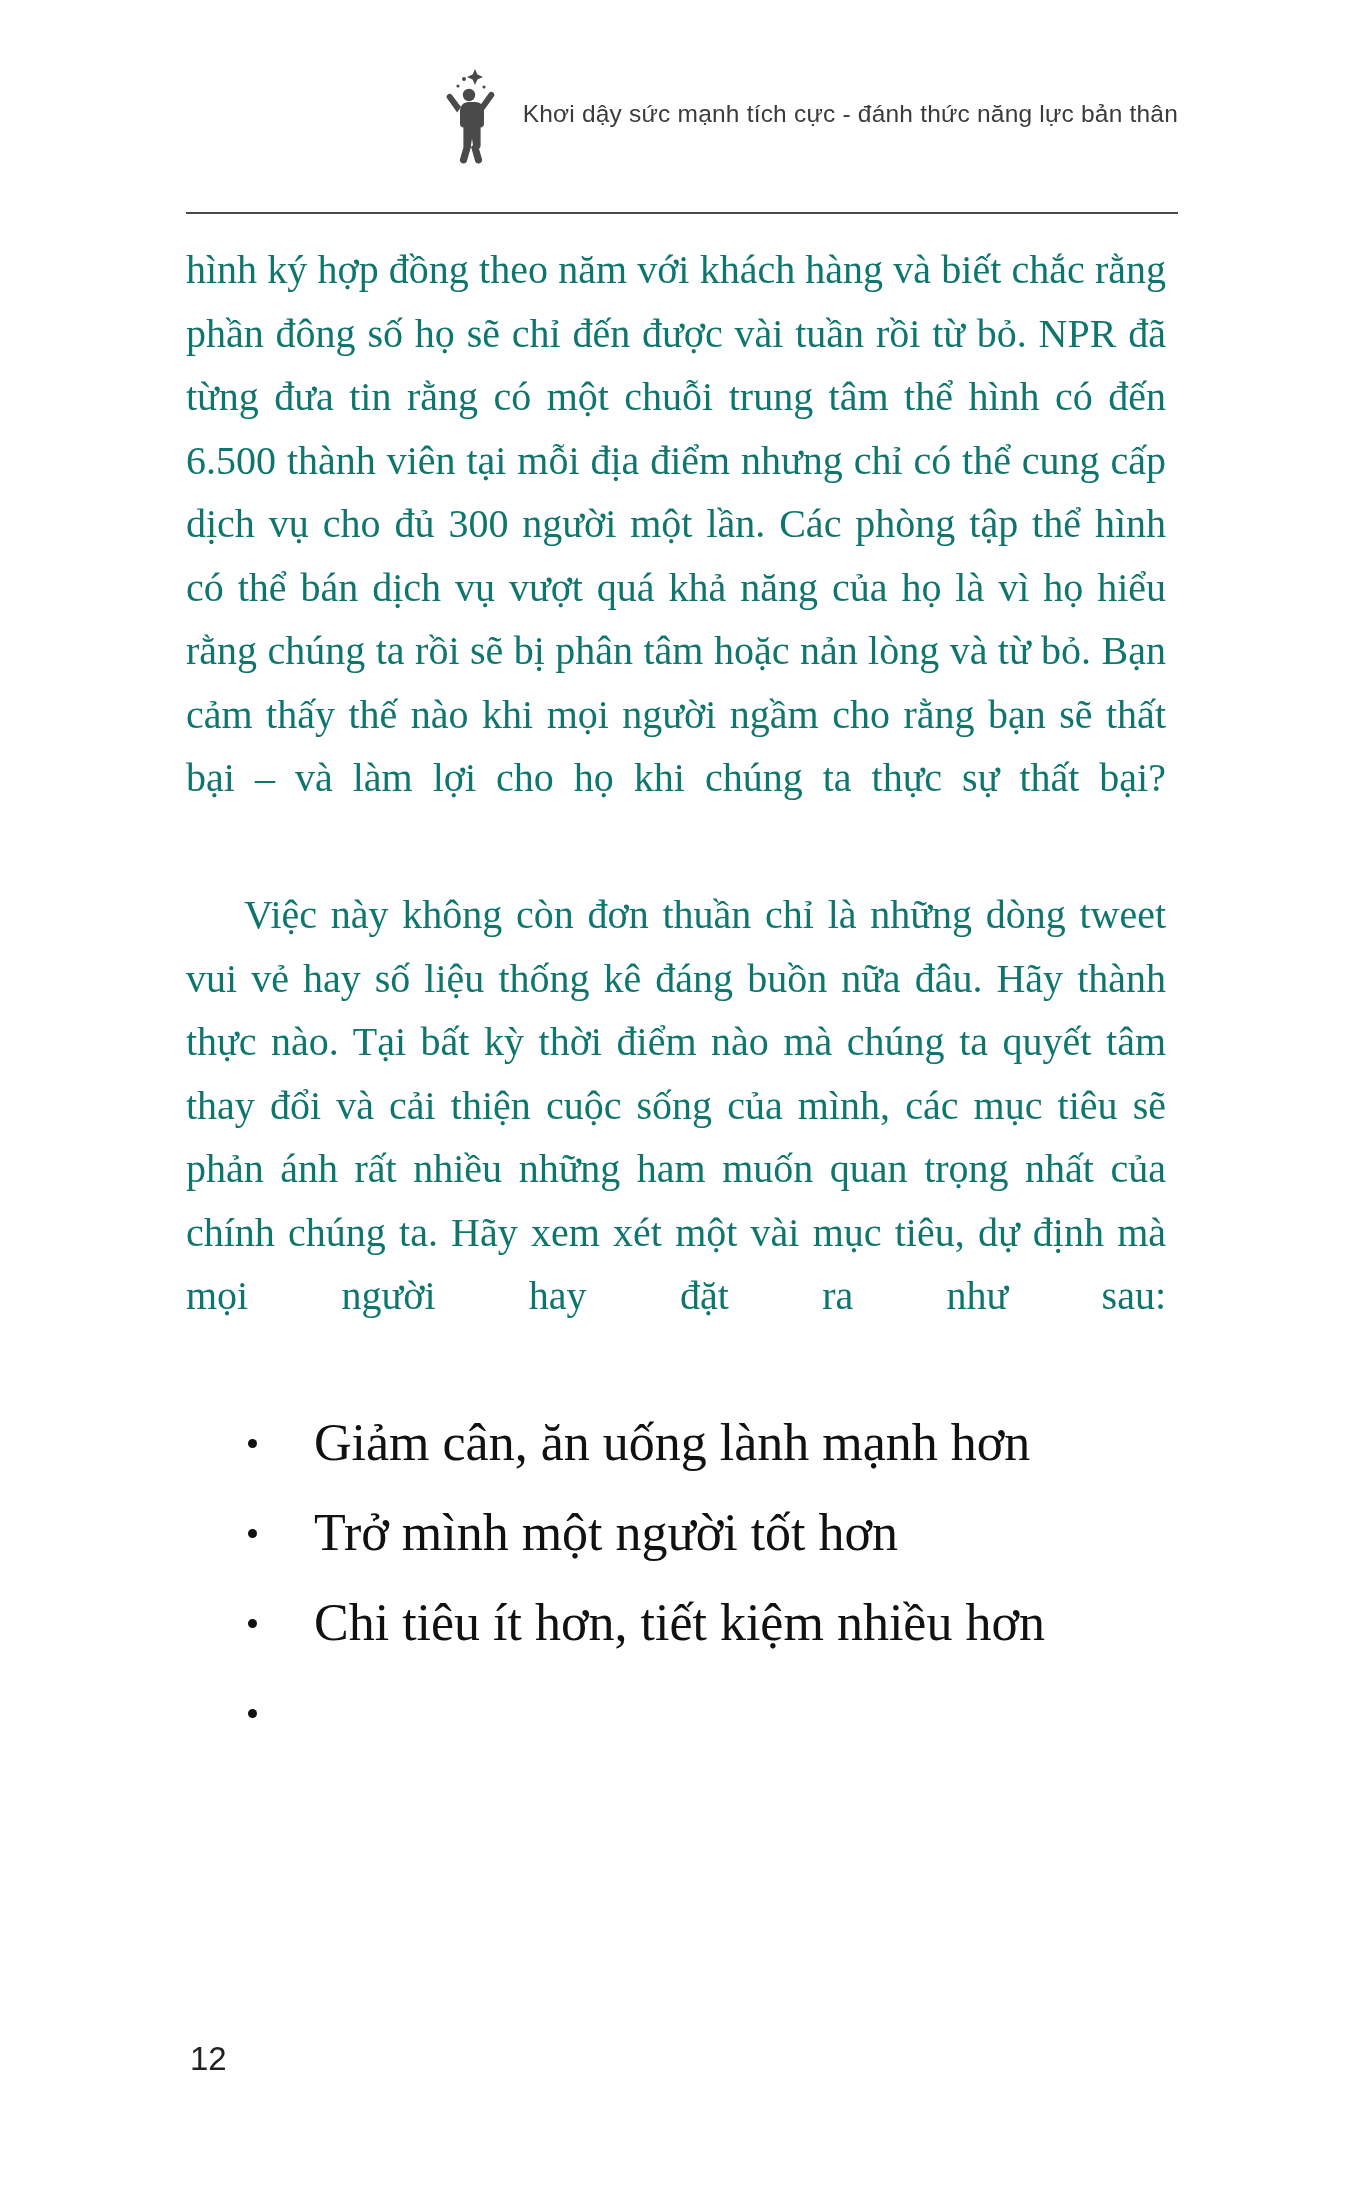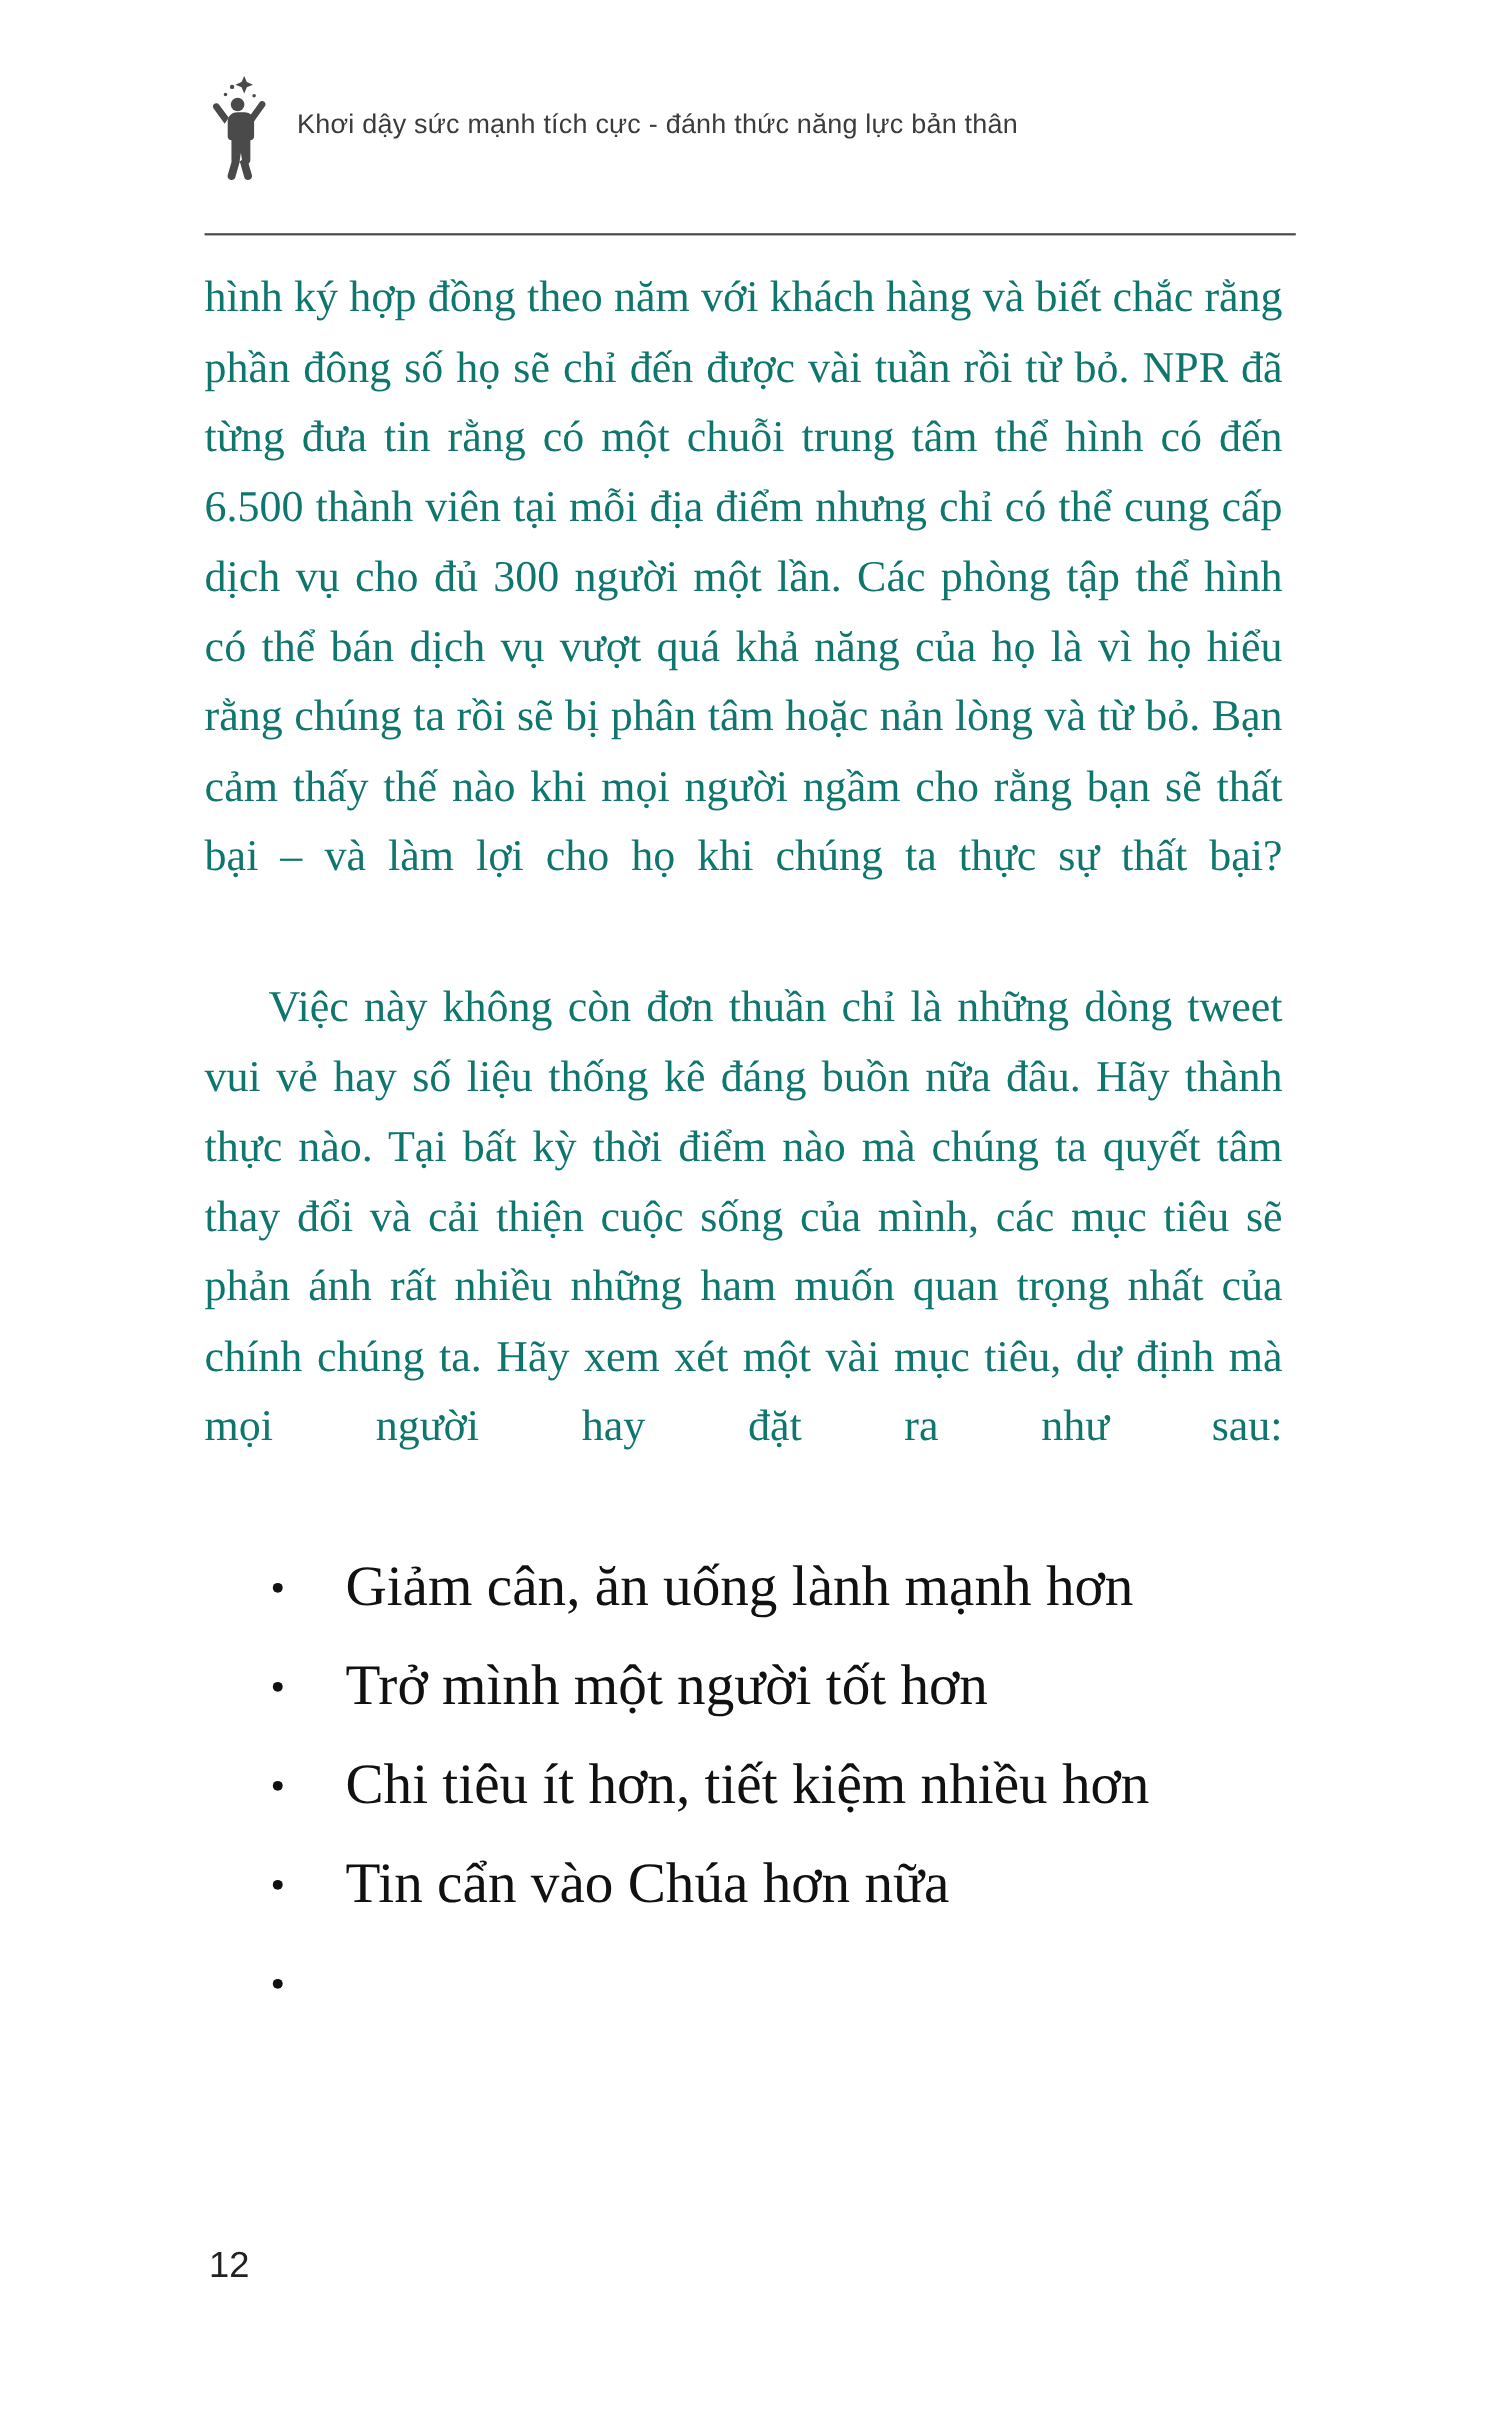--- a/index.html
+++ b/index.html
@@ -24,20 +24,21 @@
   
   .header {
     position: absolute;
     top: 60px;
     left: 186px;
     right: 186px;
     height: 110px;
     display: flex;
     align-items: center;
     gap: 18px;
+    justify-content: flex-end;
   }
   .logo {
     width: 66px;
     height: 104px;
     flex: 0 0 auto;
     position: relative;
   }
   .logo svg { display: block; }
   .header-title {
     font-family: "Liberation Sans", sans-serif;
@@ -165,24 +166,20 @@
       <li>
         <span class="dot"></span>
         <span>Trở mình một người tốt hơn</span>
       </li>
       <li>
         <span class="dot"></span>
         <span>Chi tiêu ít hơn, tiết kiệm nhiều hơn</span>
       </li>
       <li>
         <span class="dot"></span>
-        <span>Tin cẩn vào Chúa hơn nữa</span>
-      </li>
-      <li>
-        <span class="dot"></span>
       </li>
     </ul>
 
   </div>
 
   <div class="folio">12</div>
 
 </div>
 
 </body></html>

